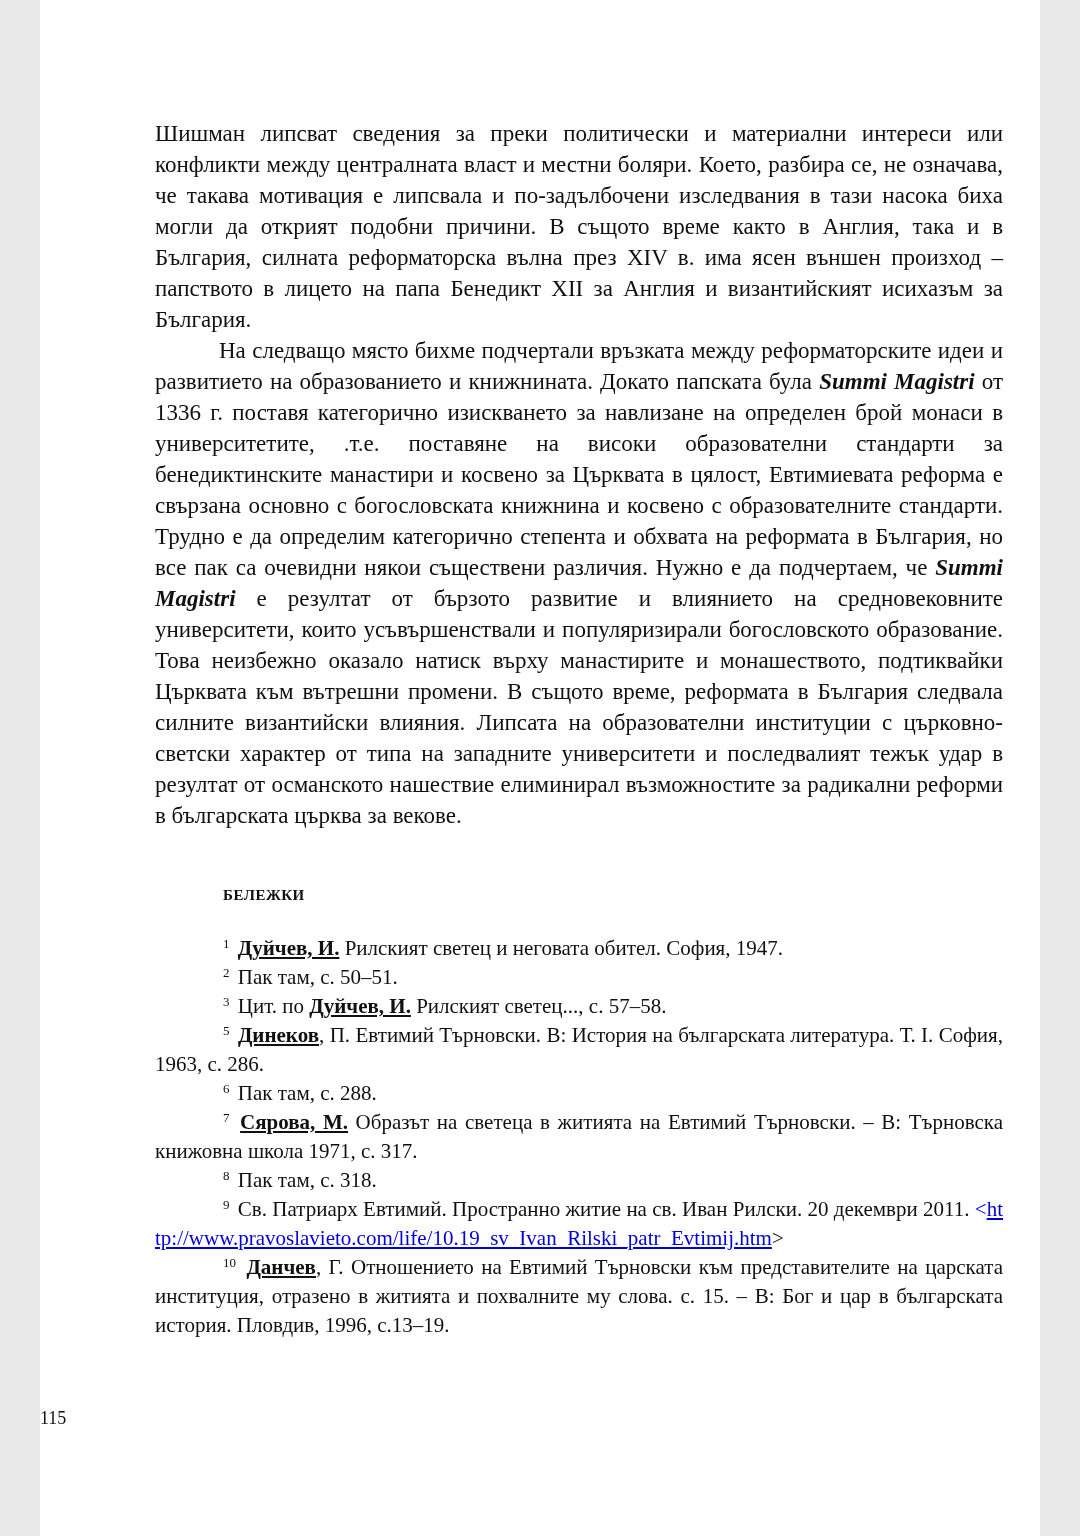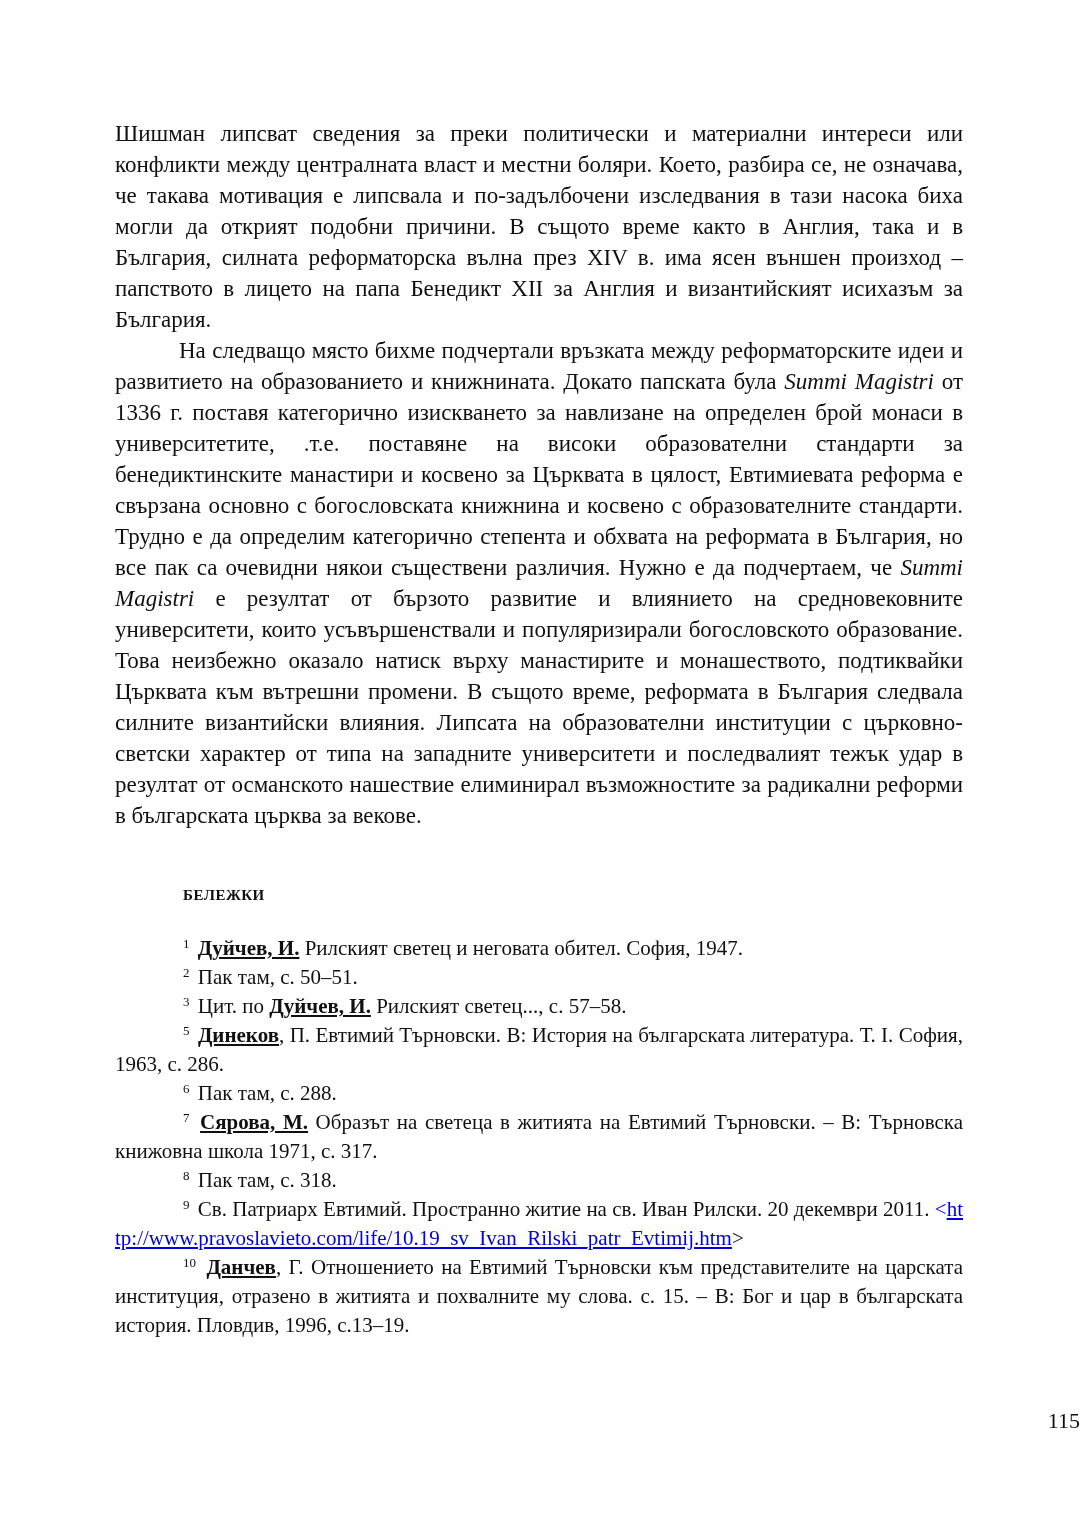--- a/index.html
+++ b/index.html
@@ -1,20 +1,20 @@
 <!DOCTYPE html>
 <html style="--link-color: #0000DD; --text-color: #101010; --page-bg: #ffffff;"><head>
 <meta charset="utf-8">
 <style>
   :root { --link-color: #0000DD; --text-color: #101010; --page-bg: #ffffff; }
   html, body { margin: 0; padding: 0; }
   body { background: #e8e8e8; }
   .page {
     position: relative;
-    width: 1080px;
+    width: 1000px;
     height: 1536px;
     margin: 0 auto;
     background: var(--page-bg);
     font-family: "Liberation Serif", "DejaVu Serif", serif;
     color: var(--text-color);
     overflow: hidden;
   }
   .content {
     position: absolute;
     left: 115px;
@@ -43,30 +43,30 @@
   }
   p.footnote sup {
     font-size: 13px;
     line-height: 0;
     vertical-align: baseline;
     position: relative;
     top: -7px;
     margin-right: 3px;
   }
   .bold { font-weight: bold; text-decoration: underline; }
-  .italic { font-style: italic; }
+  .italic { font-style: italic; font-weight: bold; }
   .link { color: var(--link-color); text-decoration: underline; cursor: pointer; word-break: break-all; }
   .bracket { color: var(--link-color); text-decoration: none; }
   .page-number {
     position: absolute;
     top: 1408px;
     left: 0;
     right: 0;
-    text-align: right;
-    font-size: 22px;
+    text-align: left;
+    font-size: 18px;
   }
 </style>
 </head>
 <body>
 
 <div class="page">
   <div class="content">
     <div id="body-text">
         <p class="body-par"><span class="">Шишман липсват сведения за преки политически и материални интереси или конфликти между централната власт и местни боляри. Което, разбира се, не означава, че такава мотивация е липсвала и по-задълбочени изследвания в тази насока биха могли да открият подобни причини. В същото време както в Англия, така и в България, силната реформаторска вълна през XIV в. има ясен външен произход – папството в лицето на папа Бенедикт XII за Англия и византийският исихазъм за България.</span></p>
         <p class="body-par indent"><span class="">На следващо място бихме подчертали връзката между реформаторските идеи и развитието на образованието и книжнината. Докато папската була </span><span class="italic">Summi Magistri</span><span class=""> от 1336 г. поставя категорично изискването за навлизане на определен брой монаси в университетите, .т.е. поставяне на високи образователни стандарти за бенедиктинските манастири и косвено за Църквата в цялост, Евтимиевата реформа е свързана основно с богословската книжнина и косвено с образователните стандарти. Трудно е да определим категорично степента и обхвата на реформата в България, но все пак са очевидни някои съществени различия. Нужно е да подчертаем, че </span><span class="italic">Summi Magistri</span><span class=""> е резултат от бързото развитие и влиянието на средновековните университети, които усъвършенствали и популяризирали богословското образование. Това неизбежно оказало натиск върху манастирите и монашеството, подтиквайки Църквата към вътрешни промени. В същото време, реформата в България следвала силните византийски влияния. Липсата на образователни институции с църковно-светски характер от типа на западните университети и последвалият тежък удар в резултат от османското нашествие елиминирал възможностите за радикални реформи в българската църква за векове.</span></p>

